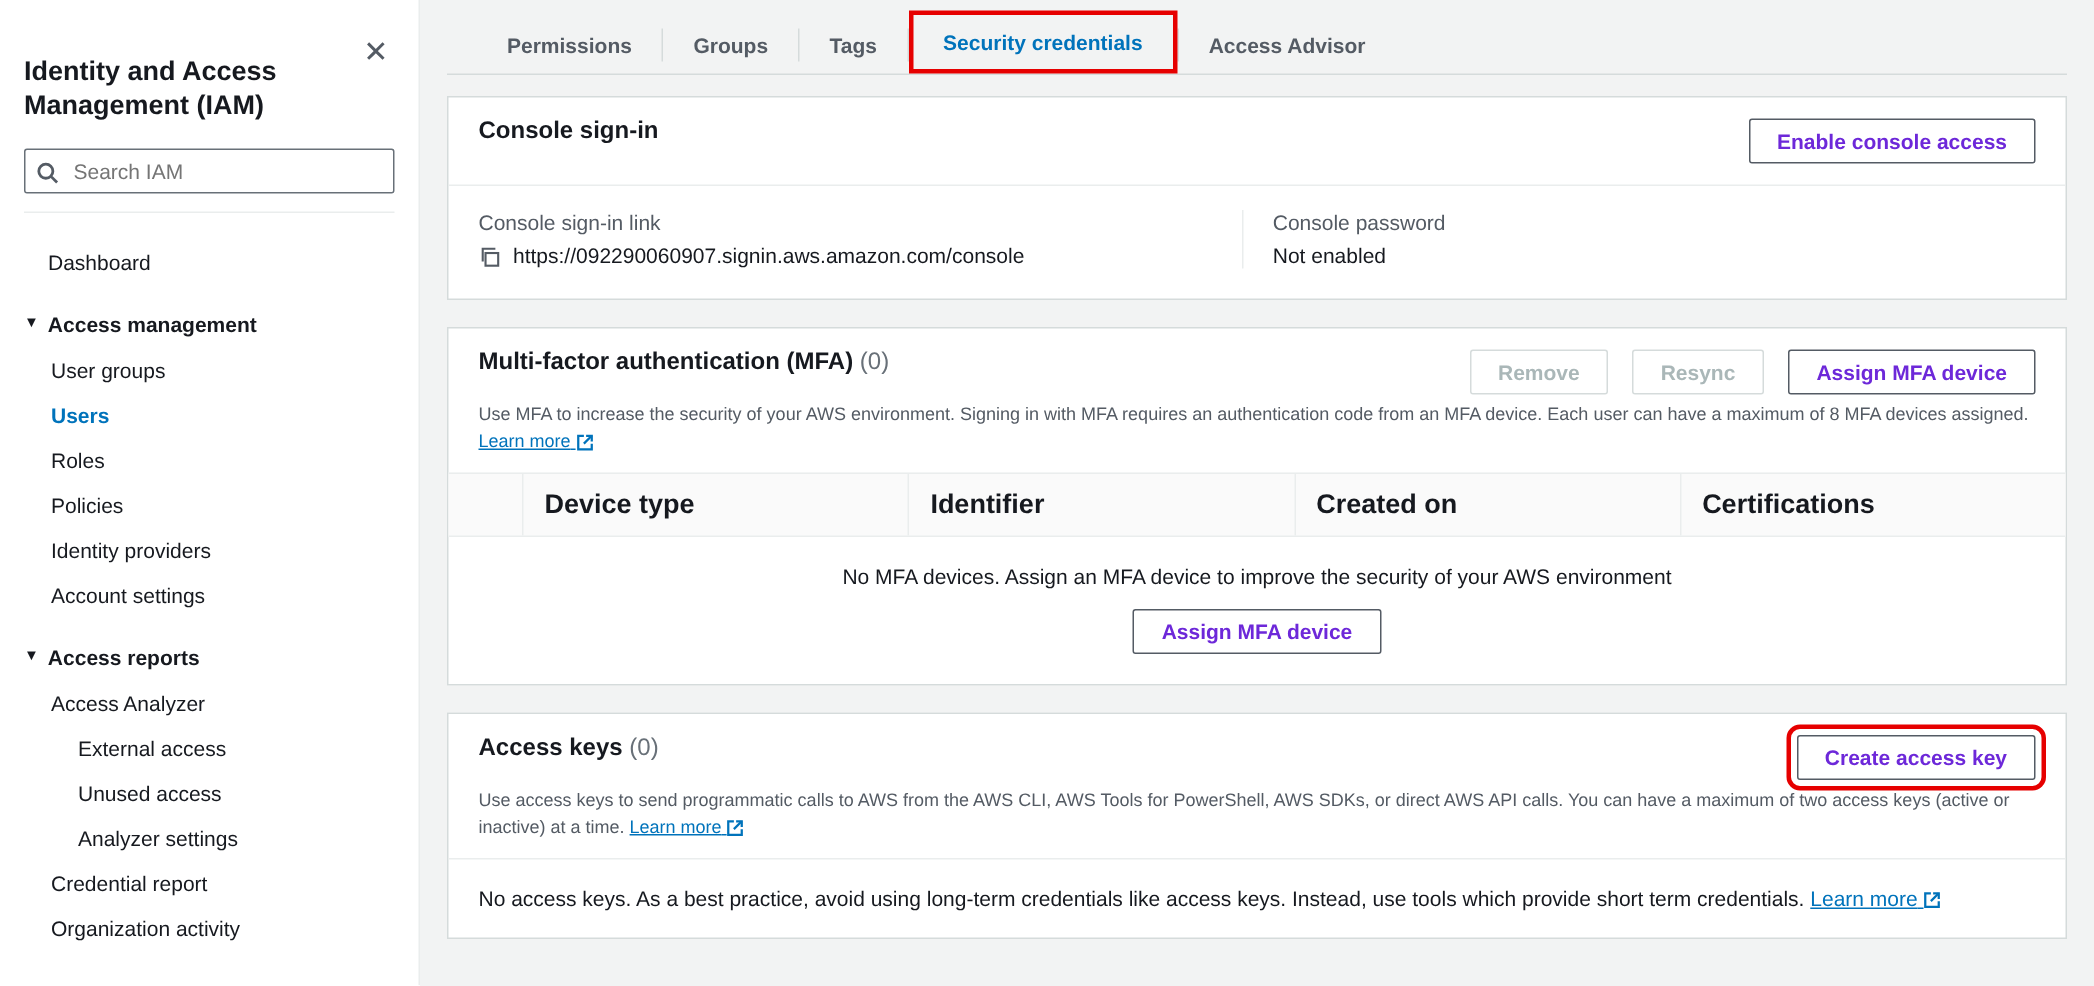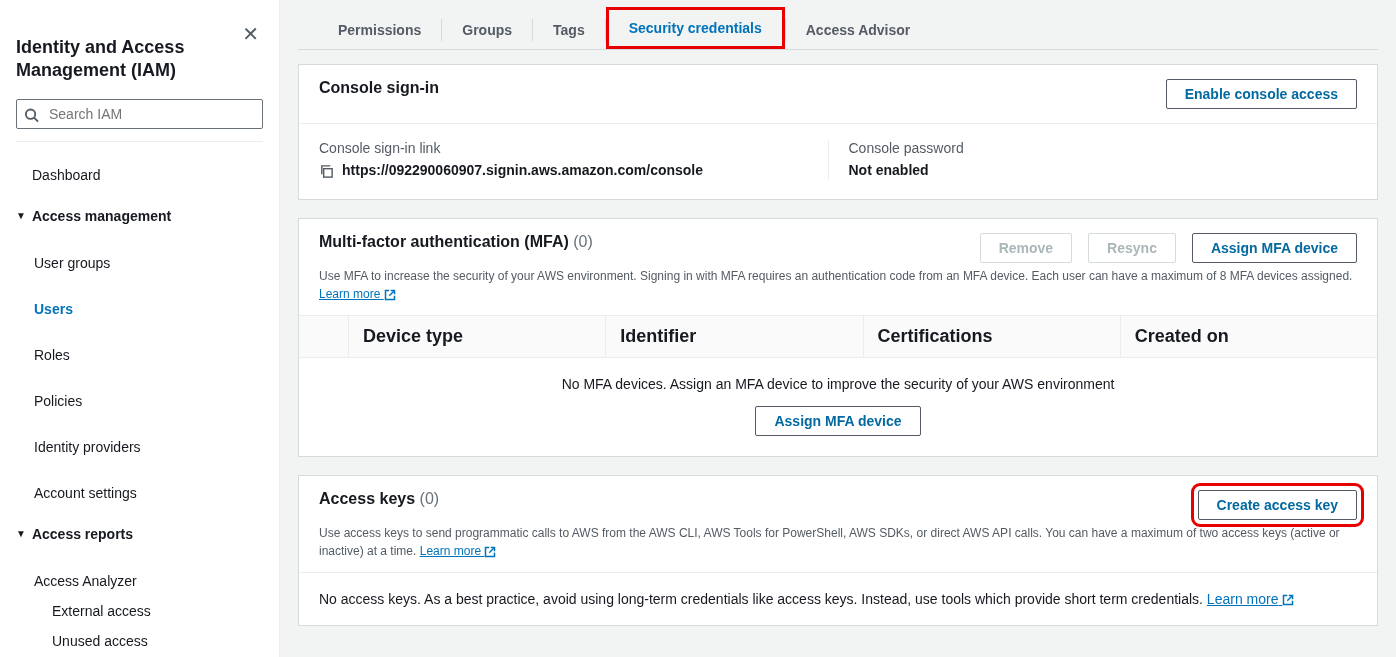--- a/index.html
+++ b/index.html
@@ -10,43 +10,43 @@
 .close-x { font-size: 20px; cursor: pointer; color: #545b64; padding: 2px 4px; }
 .search-wrap { padding-right: 16px; margin-bottom: 12px; }
 .search-box { position: relative; }
 .search-box input { width: 100%; padding: 6px 8px 6px 32px; border: 1px solid #687078; border-radius: 2px; font-size: 14px; }
 .search-box .sicon { position: absolute; left: 8px; top: 50%; transform: translateY(-50%); color: #545b64; }
 .divider { border: none; border-top: 1px solid #eaeded; margin: 12px 16px 18px 0; }
 .nav-item { padding: 7px 0 7px 16px; cursor: pointer; font-size: 14px; color: #16191f; }
 .nav-item.active { color: #0073bb; font-weight: 700; }
 .nav-section { display: flex; align-items: center; gap: 6px; padding: 8px 0 8px 0; font-weight: 700; cursor: pointer; }
 .nav-section .caret { font-size: 10px; color: #16191f; }
-.nav-sub { padding-left: 18px; margin-top: 16px; }
+.nav-sub { padding-left: 18px; }
 .nav-sub2 { padding-left: 36px; }
 .main { flex: 1; background: #f2f3f3; padding: 0 18px 20px 18px; overflow-y: auto; }
 .tabs { display: flex; align-items: center; padding: 10px 0 0 20px; background: #f2f3f3; border-bottom: 1px solid #d5dbdb; margin-bottom: 14px; }
 .tab { padding: 10px 20px; font-weight: 700; color: #545b64; cursor: pointer; position: relative; }
 .tab-sep { width: 1px; height: 22px; background: #d5dbdb; }
 .tab.active { color: #0073bb; }
 .tab.highlight { border: 3px solid #e60000; margin-top: -3px; }
 .panel { background: #fff; border: 1px solid #d5dbdb; margin-bottom: 18px; }
 .panel-header { display: flex; justify-content: space-between; align-items: flex-start; padding: 14px 20px; }
 .panel-title { font-size: 16px; font-weight: 700; }
 .panel-title .count { color: #687078; font-weight: 400; }
 .panel-desc { font-size: 12px; color: #545b64; padding: 0 20px 12px 20px; line-height: 1.5; }
 .panel-desc a { color: #0073bb; text-decoration: underline; }
 .ext-icon { display: inline-block; vertical-align: middle; }
 .panel-body { border-top: 1px solid #eaeded; padding: 16px 20px 20px 20px; }
 .info-row { display: flex; }
 .info-col { flex: 1; padding-right: 20px; }
 .info-col + .info-col { border-left: 1px solid #eaeded; padding-left: 20px; }
 .info-label { color: #545b64; font-size: 14px; margin-bottom: 6px; }
-.info-value { font-size: 14px; display: flex; align-items: center; gap: 8px; font-weight: bold; }
+.info-value { font-size: 14px; display: flex; align-items: center; gap: 8px; }
 .copy-icon { color: #545b64; cursor: pointer; }
-.btn { border: 1px solid #545b64; background: #fff; padding: 6px 18px; font-size: 14px; font-weight: 700; cursor: pointer; border-radius: 2px; color: #0369a1; }
+.btn { border: 1px solid #545b64; background: #fff; padding: 6px 18px; font-size: 14px; font-weight: 700; cursor: pointer; border-radius: 2px; color: #6d28d9; }
 .btn + .btn { margin-left: 8px; }
 .btn.disabled { color: #aab7b8; border-color: #d5dbdb; cursor: not-allowed; }
 .btn-row { display: flex; gap: 8px; align-items: flex-start; }
 .btn.highlight-box { outline: 3px solid #e60000; outline-offset: 4px; }
 .table-head { display: flex; border-top: 1px solid #eaeded; border-bottom: 1px solid #eaeded; background: #fafafa; }
 .th { flex: 1; padding: 10px 14px; font-weight: 700; font-size: 18px; color: #16191f; border-right: 1px solid #eaeded; }
 .th:first-child { flex: 0 0 50px; border-right: 1px solid #eaeded; }
 .th:last-child { border-right: none; }
 .empty-msg { text-align: center; padding: 18px 20px 14px 20px; font-size: 14px; color: #16191f; }
 .empty-btn-row { display: flex; justify-content: center; padding-bottom: 20px; }
@@ -88,20 +88,21 @@
   <div class="nav-item nav-sub">Account settings</div>
   <div style="height:10px"></div>
   <div class="nav-section">
     <span class="caret">▼</span>
     <span>Access reports</span>
   </div>
   <div class="nav-item nav-sub">Access Analyzer</div>
   <div class="nav-item nav-sub2">External access</div>
   <div class="nav-item nav-sub2">Unused access</div>
   <div class="nav-item nav-sub2">Analyzer settings</div>
+  <div class="nav-item nav-sub">Credential report</div>
   <div class="nav-item nav-sub">Organization activity</div>
 </aside>
 
 <main class="main">
   <div class="tabs">
     <div class="tab">Permissions</div>
     <div class="tab-sep"></div>
     <div class="tab">Groups</div>
     <div class="tab-sep"></div>
     <div class="tab">Tags</div>
@@ -154,22 +155,22 @@
       <span>Use MFA to increase the security of your AWS environment. Signing in with MFA requires an authentication code from an MFA device. Each user can have a maximum of 8 MFA devices assigned. </span><a href="#"><span>Learn more</span> <svg class="ext-icon" width="12" height="12" viewBox="0 0 16 16" fill="none" stroke="#0073bb" stroke-width="2">
             <path d="M7 2H2v12h12V9"></path>
             <path d="M9 2h5v5"></path>
             <path d="M14 2L7 9"></path>
           </svg></a>
     </div>
     <div class="table-head">
       <div class="th"></div>
       <div class="th">Device type</div>
       <div class="th">Identifier</div>
+      <div class="th">Created on</div>
       <div class="th">Certifications</div>
-      <div class="th">Created on</div>
     </div>
     <div class="empty-msg">No MFA devices. Assign an MFA device to improve the security of your AWS environment</div>
     <div class="empty-btn-row">
       <button class="btn">Assign MFA device</button>
     </div>
   </section>
 
   <section class="panel">
     <div class="panel-header" style="padding-bottom:4px">
       <div class="panel-title">

